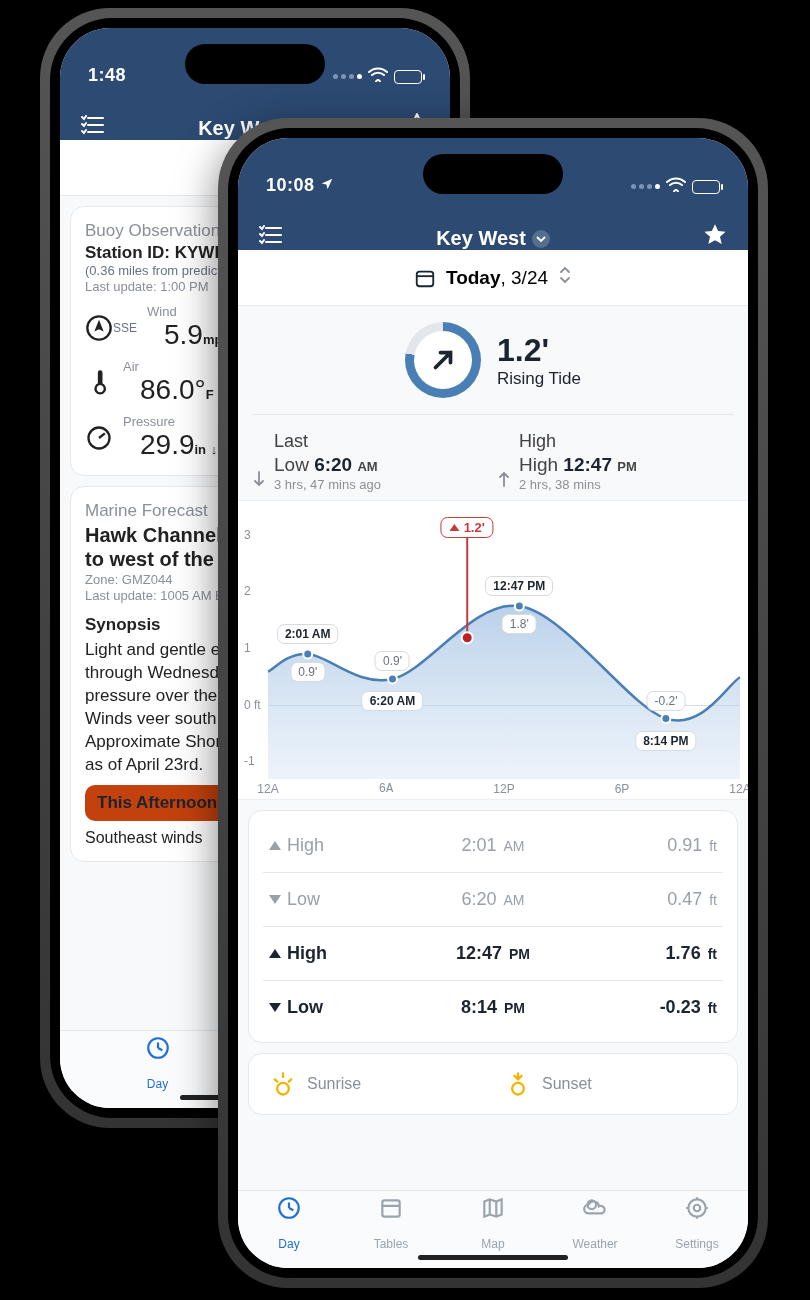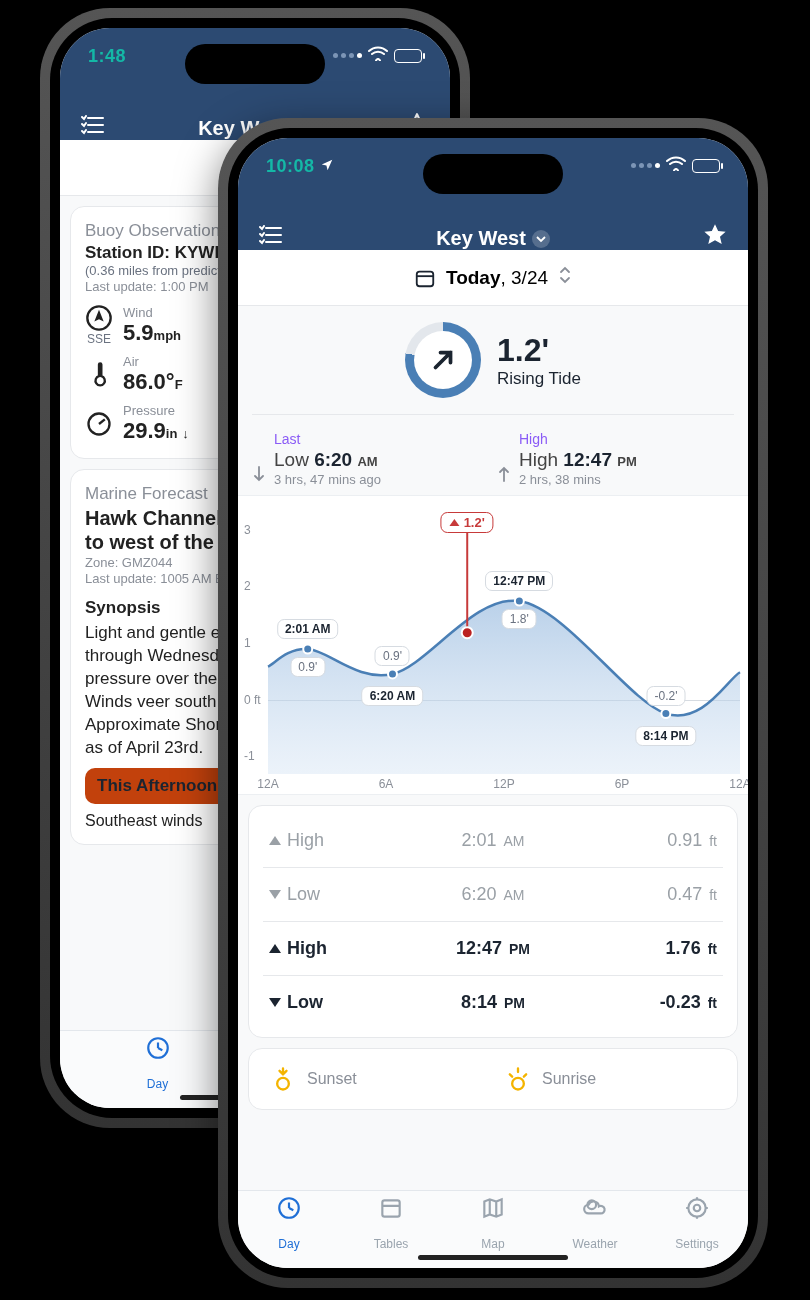--- a/index.html
+++ b/index.html
@@ -50,24 +50,24 @@
     transform:translateX(-50%);
     width:150px; height:5px;
     border-radius:3px;
     background:#222;
     z-index:60;
   }
   
   .status-bar {
     height: 58px;
     background:#2c4a72;
-    display:flex; align-items:flex-start;
+    display:flex; align-items:flex-end;
     justify-content:space-between;
     padding: 18px 28px 0 28px;
-    color:#14b8a6;
+    color:#ffffff;
     font-weight:600;
   }
   .status-time { font-size:18px; letter-spacing:.5px;}
   .status-icons { display:flex; gap:6px; align-items:center;}
   .sig-dots { display:flex; gap:3px; align-items:center;}
   .sig-dots span { width:5px;height:5px;border-radius:50%;background:#7c95b6;}
   .sig-dots span.on { background:#fff;}
   .wifi-icon, .batt-icon, .loc-icon { display:inline-block; }
   .batt {
     width:28px;height:14px;border:1.5px solid #fff;border-radius:4px;position:relative;
@@ -111,21 +111,21 @@
   }
   .hero-ring .inner {
     width:58px;height:58px;border-radius:50%;background:#fff;
     display:flex;align-items:center;justify-content:center;
   }
   .hero-text .val{font-size:32px;font-weight:800;color:#1b2430;}
   .hero-text .lbl{font-size:17px;color:#1b2430;}
   
   .ln-row{display:flex;padding:16px 14px 8px 14px;gap:8px;}
   .ln-col{flex:1;}
-  .ln-top{color:#8b5cf6;font-size:14px;margin-bottom:2px;}
+  .ln-top{color:#404040;font-size:18px;margin-bottom:2px;}
   .ln-main{font-size:19px;color:#444;}
   .ln-main .strong{font-weight:800;color:#1b2430;}
   .ampm{font-size:13px;font-weight:700;}
   .ln-sub{color:#8a8f98;font-size:13px;margin-top:1px;}
   
   .chart-wrap{position:relative;height:300px;background:#fff;border-top:1px solid #eceff2;border-bottom:1px solid #eceff2;}
   .ytick{position:absolute;left:6px;font-size:12px;color:#8a8f98;}
   .xtick{position:absolute;bottom:3px;font-size:12px;color:#8a8f98;transform:translateX(-50%);}
   .chart-wrap svg{position:absolute;inset:0;}
   .pill {
@@ -161,21 +161,21 @@
   .tabbar .tab.active{color:#1f6fd6;}
   .tabbar svg{width:26px;height:26px;}
   
   .back-body { font-size:17px; color:#222; }
   .back-h3{font-weight:800;margin-top:2px;}
   .back-sub{font-size:13px;color:#6a7280;}
   .back-upd{font-size:13px;color:#8a8f98;margin-top:1px;}
   .metrics{display:flex;flex-direction:column;gap:8px;margin-top:10px;}
   .metric{display:flex;align-items:center;gap:10px;}
   .metric .mlabel{font-size:13px;color:#8a8f98;}
-  .metric .mval{font-size:22px;font-weight:700;}
+  .metric .mval{font-size:28px;font-weight:400;margin-left:17px;}
   .metric .mu{font-size:13px;font-weight:700;margin-top:6px;}
   .metric .mdir{font-size:12px;color:#6a7280;}
   .chip-btn{
     background:#c2410c;border-radius:10px;padding:8px 12px;font-weight:600;color:#1b2430;display:inline-block;margin-top:8px;
   }
   
   .phone.back {
     left: 40px; top: 8px;
     width: 430px; height: 1120px;
     z-index:1;
@@ -252,21 +252,21 @@
     </div>
 
     <div class="back-body">
       <div class="card">
         <div class="muted">Buoy Observations</div>
         <div class="back-h3">Station ID: KYWF1</div>
         <div class="back-sub">(0.36 miles from prediction)</div>
         <div class="back-upd">Last update: 1:00 PM</div>
         <div class="metrics">
           <div class="metric">
-            <div style="display:flex;flex-direction:column;align-items:center;">
+            <div style="display:flex;align-items:center;">
               <svg width="28" height="28" viewBox="0 0 24 24">
                     <circle cx="12" cy="12" r="10" fill="none" stroke="#222" stroke-width="2"></circle>
                     <path d="M12 5 L16 15 L12 13 L8 15 Z" fill="#222"></path>
                   </svg>
               <span class="mdir">SSE</span>
             </div>
             <div>
               <div class="mlabel">Wind</div>
               <span class="mval">5.9</span><span class="mu">mph</span>
             </div>
@@ -462,21 +462,21 @@
             <circle cx="427.8566666666667" cy="217.52173913043475" r="4.5" fill="#4a7fb5" stroke="#fff" stroke-width="2"></circle>
             <line x1="229.22333333333336" y1="30" x2="229.22333333333336" y2="136.695652173913" stroke="#c73a3a" stroke-width="2"></line>
             <circle cx="229.22333333333336" cy="136.695652173913" r="5.5" fill="#b22" stroke="#fff" stroke-width="2"></circle>
           </svg>
           <div class="ytick" style="top: 253.043px;">-1</div>
           <div class="ytick" style="top: 196.522px;">0 ft</div>
           <div class="ytick" style="top: 140px;">1</div>
           <div class="ytick" style="top: 83.4783px;">2</div>
           <div class="ytick" style="top: 26.9565px;">3</div>
           <div class="xtick" style="left: 30px;">12A</div>
-          <div class="xtick" style="left: 148px;">6A</div>
+          <div class="xtick" style="left: 148px; font-family: Liberation Mono, monospace;">6A</div>
           <div class="xtick" style="left: 266px;">12P</div>
           <div class="xtick" style="left: 384px;">6P</div>
           <div class="xtick" style="left: 502px;">12A</div>
           <div class="pill" style="left: 69.7267px; top: 133.087px;">2:01 AM</div>
           <div class="pill sub" style="left: 69.7267px; top: 171.087px;">0.9'</div>
           <div class="pill" style="left: 154.49px; top: 199.957px;">6:20 AM</div>
           <div class="pill sub" style="left: 154.49px; top: 159.957px;">0.9'</div>
           <div class="pill" style="left: 281.34px; top: 85.0435px;">12:47 PM</div>
           <div class="pill sub" style="left: 281.34px; top: 123.043px;">1.8'</div>
           <div class="pill" style="left: 427.857px; top: 239.522px;">8:14 PM</div>
@@ -520,30 +520,30 @@
       <div class="c2"><span style="font-weight:700">8:14</span> <span class="unit">PM</span></div>
       <div class="c3"><span style="font-weight:700">-0.23</span> <span class="unit">ft</span></div>
           </div>
         </div>
 
     <div class="card" style="padding:10px 6px;">
       <div class="sunrow">
         <div class="suncol">
           <svg width="28" height="28" viewBox="0 0 24 24">
                 <circle cx="12" cy="16" r="5" fill="none" stroke="#f4b400" stroke-width="2"></circle>
-                <path d="M12 8v-5 M9 5l3 3 3-3" stroke="#f4b400" stroke-width="2" fill="none" stroke-linecap="round"></path>
-              </svg>
-          <span>Sunset</span>
+                <path d="M12 3v3 M5 8l2 2 M19 8l-2 2" stroke="#f4b400" stroke-width="2" fill="none" stroke-linecap="round"></path>
+              </svg>
+          <span>Sunrise</span>
         </div>
         <div class="suncol">
           <svg width="28" height="28" viewBox="0 0 24 24">
                 <circle cx="12" cy="16" r="5" fill="none" stroke="#f4b400" stroke-width="2"></circle>
-                <path d="M12 3v3 M5 8l2 2 M19 8l-2 2" stroke="#f4b400" stroke-width="2" fill="none" stroke-linecap="round"></path>
-              </svg>
-          <span>Sunrise</span>
+                <path d="M12 8v-5 M9 5l3 3 3-3" stroke="#f4b400" stroke-width="2" fill="none" stroke-linecap="round"></path>
+              </svg>
+          <span>Sunset</span>
         </div>
       </div>
     </div>
 
     <div class="tabbar">
       <div class="tab active">
         <svg viewBox="0 0 24 24">
               <circle cx="12" cy="12" r="9" fill="none" stroke="currentColor" stroke-width="2"></circle>
               <line x1="12" y1="12" x2="12" y2="7" stroke="currentColor" stroke-width="2"></line>
               <line x1="12" y1="12" x2="16" y2="14" stroke="currentColor" stroke-width="2"></line>

